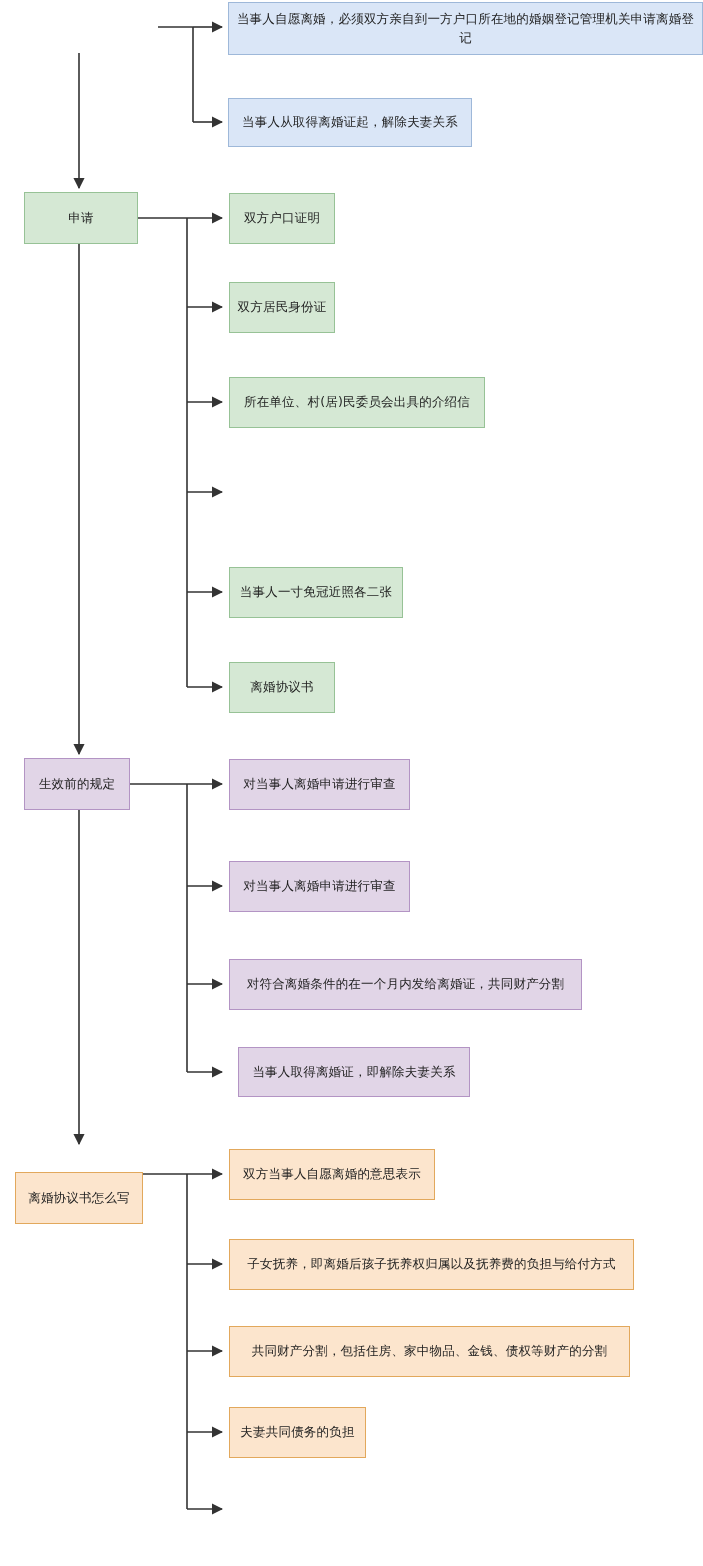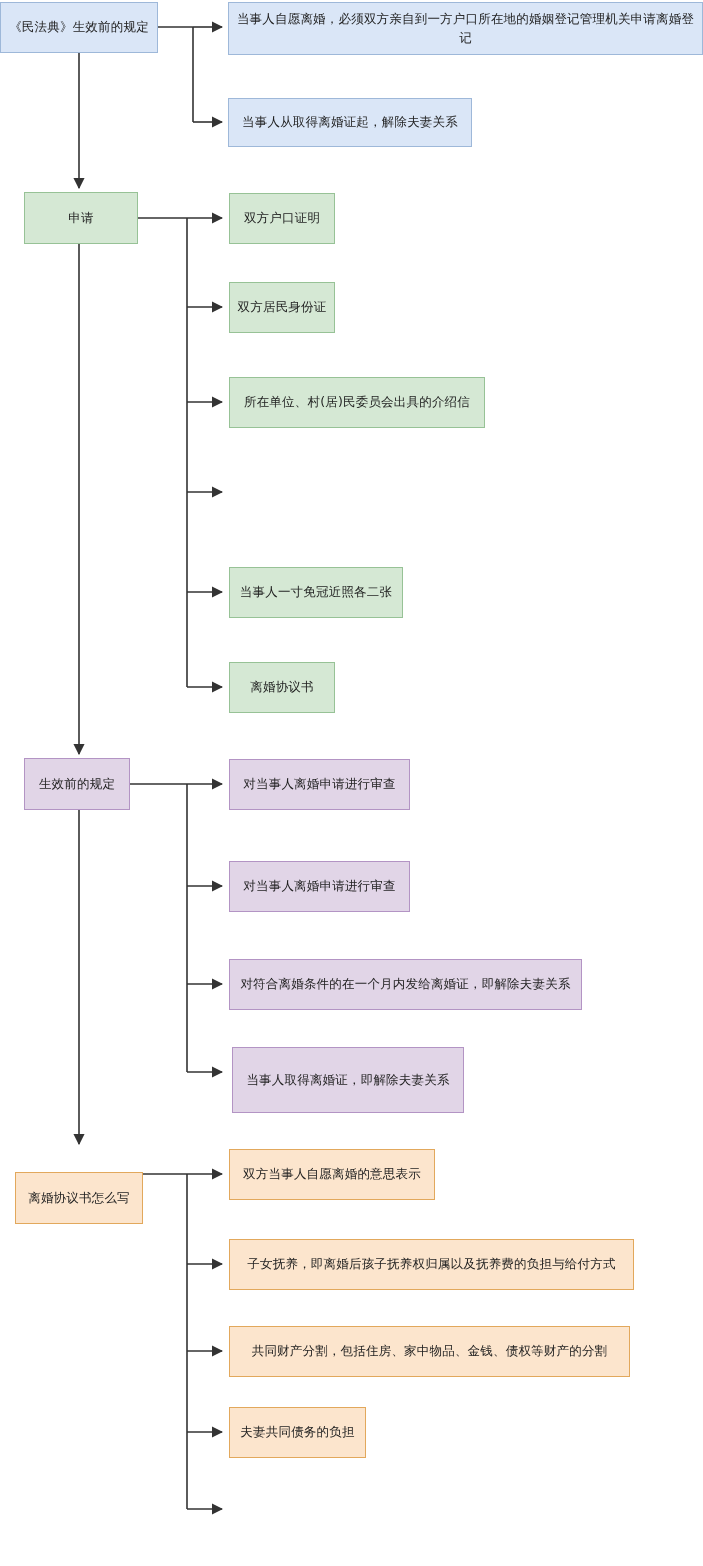--- a/index.html
+++ b/index.html
@@ -90,21 +90,20 @@
       <path d="M 143 1174 L 187 1174"></path>
       <path d="M 187 1174 L 187 1509"></path>
       <path d="M 187 1174 L 222 1174" marker-end="url(#arrow)"></path>
       <path d="M 187 1264 L 222 1264" marker-end="url(#arrow)"></path>
       <path d="M 187 1351 L 222 1351" marker-end="url(#arrow)"></path>
       <path d="M 187 1432 L 222 1432" marker-end="url(#arrow)"></path>
       <path d="M 187 1509 L 222 1509" marker-end="url(#arrow)"></path>
     </g>
   </svg>
 
-  <div class="node blue" style="left:0px; top:2px; width:158px; height:51px;">《民法典》生效前的规定</div>
 
   <div class="node blue" style="left:228px; top:2px; width:475px; height:53px;">当事人自愿离婚，必须双方亲自到一方户口所在地的婚姻登记管理机关申请离婚登记</div>
 
   <div class="node blue" style="left:228px; top:98px; width:244px; height:49px;">当事人从取得离婚证起，解除夫妻关系</div>
 
   <div class="node green" style="left:24px; top:192px; width:114px; height:52px;">申请</div>
 
   <div class="node green" style="left:229px; top:193px; width:106px; height:51px;">双方户口证明</div>
 
   <div class="node green" style="left:229px; top:282px; width:106px; height:51px;">双方居民身份证</div>
@@ -115,23 +114,23 @@
   <div class="node green" style="left:229px; top:567px; width:174px; height:51px;">当事人一寸免冠近照各二张</div>
 
   <div class="node green" style="left:229px; top:662px; width:106px; height:51px;">离婚协议书</div>
 
   <div class="node purple" style="left:24px; top:758px; width:106px; height:52px;">生效前的规定</div>
 
   <div class="node purple" style="left:229px; top:759px; width:181px; height:51px;">对当事人离婚申请进行审查</div>
 
   <div class="node purple" style="left:229px; top:861px; width:181px; height:51px;">对当事人离婚申请进行审查</div>
 
-  <div class="node purple" style="left:229px; top:959px; width:353px; height:51px;">对符合离婚条件的在一个月内发给离婚证，即解除夫妻关系</div>
+  <div class="node purple" style="left:229px; top:959px; width:353px; height:51px;">对符合离婚条件的在一个月内发给离婚证，共同财产分割</div>
 
-  <div class="node purple" style="left:232px; top:1047px; width:232px; height:66px;">当事人取得离婚证，即解除夫妻关系</div>
+  <div class="node purple" style="left:238px; top:1047px; width:232px; height:50px;">当事人取得离婚证，即解除夫妻关系</div>
 
   <div class="node orange" style="left:15px; top:1172px; width:128px; height:52px;">离婚协议书怎么写</div>
 
   <div class="node orange" style="left:229px; top:1149px; width:206px; height:51px;">双方当事人自愿离婚的意思表示</div>
 
   <div class="node orange" style="left:229px; top:1239px; width:405px; height:51px;">子女抚养，即离婚后孩子抚养权归属以及抚养费的负担与给付方式</div>
 
   <div class="node orange" style="left:229px; top:1326px; width:401px; height:51px;">共同财产分割，包括住房、家中物品、金钱、债权等财产的分割</div>
 
   <div class="node orange" style="left:229px; top:1407px; width:137px; height:51px;">夫妻共同债务的负担</div>

